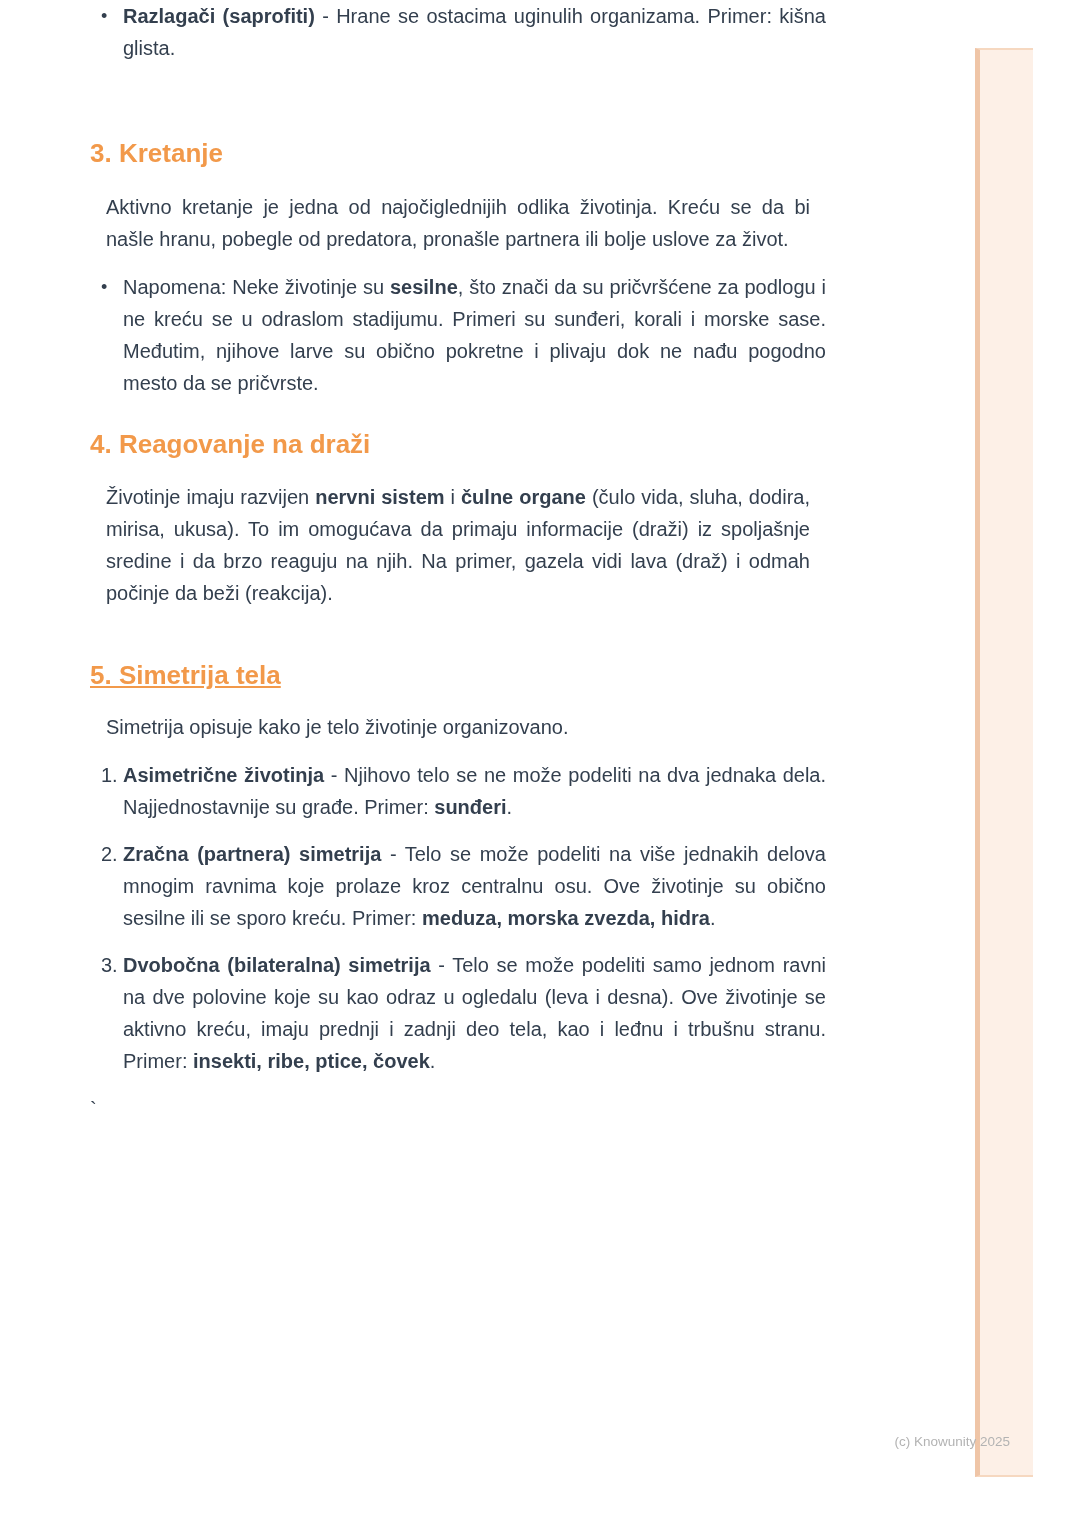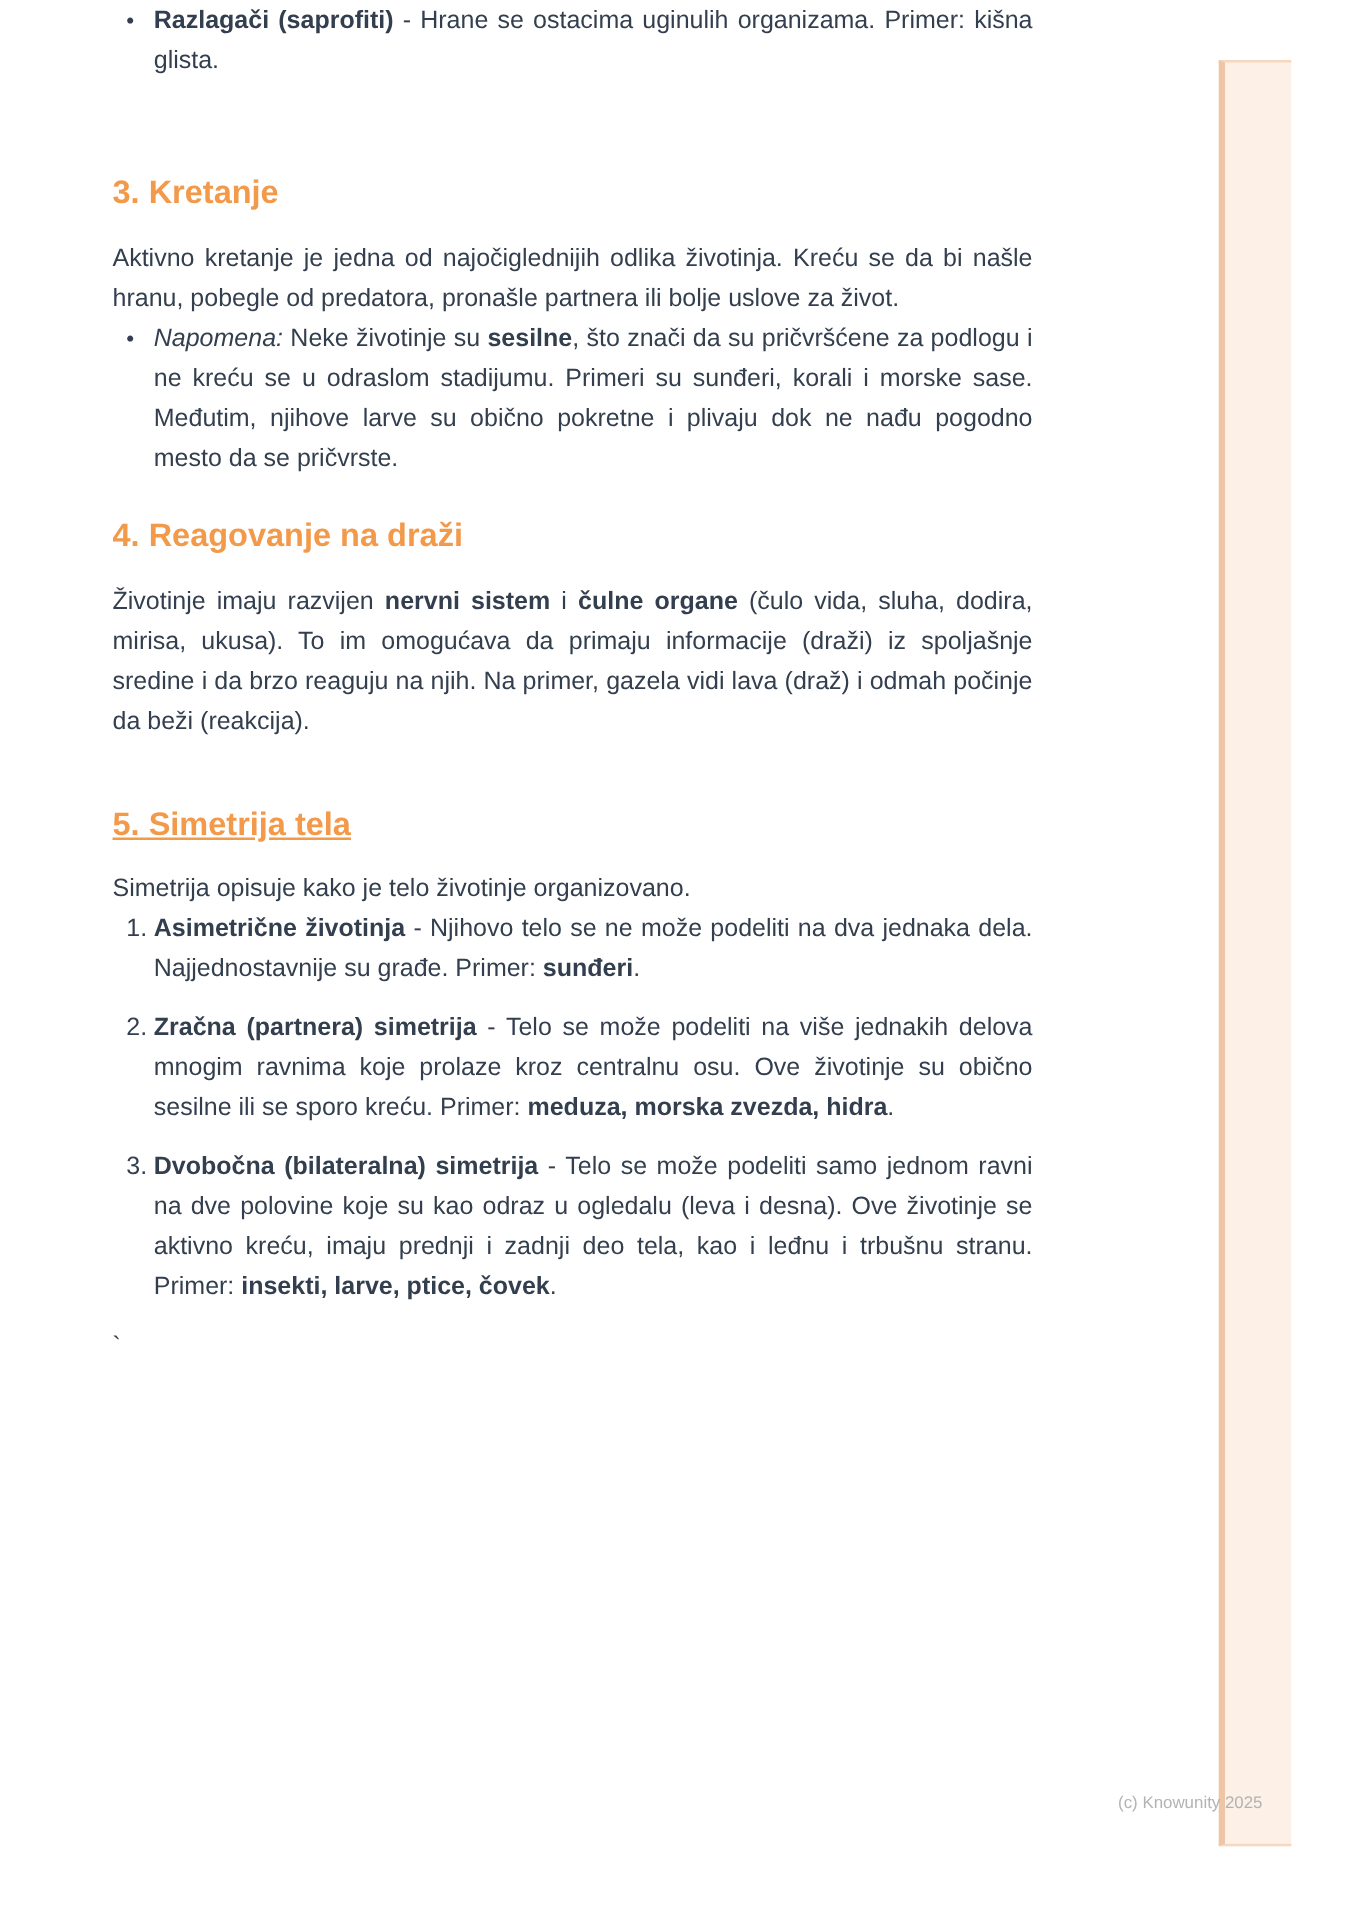--- a/index.html
+++ b/index.html
@@ -28,42 +28,42 @@
   }
   .content {
     position: absolute;
     left: 90px; top: 0;
     width: 736px;
     z-index: 2;
     color: #333f4e;
     font-size: 20px;
     line-height: 32px;
   }
-  p { margin: 0; text-align: justify; }
+  p { margin: 16px; text-align: justify; }
   h2 {
     margin: 0;
     color: #f2994a;
     font-size: 26px;
     line-height: 32px;
     font-weight: bold;
   }
   ul.bullets, ol.numbered { list-style: none; margin: 0; padding: 0; }
   ul.bullets li, ol.numbered li {
     position: relative;
     padding-left: 33px;
     text-align: justify;
   }
   .li-marker {
     position: absolute;
     left: 11px; top: 0;
     font-weight: normal;
   }
   ul.bullets li .li-marker { font-size: 18px; }
   .b { font-weight: bold; }
-  .it { font-style: italic; }
+  .it { }
 
   
   .first-bullets      { margin-top: 46px; }
   .h-kretanje         { margin-top: 73px; }
   .p-kretanje         { margin-top: 22px; }
   .note-bullets       { margin-top: 27px; }
   .h-reagovanje       { margin-top: 29px; }
   .p-reagovanje       { margin-top: 21px; }
   .h-simetrija        { margin-top: 50px; text-decoration: underline; }
   .p-simetrija        { margin-top: 20px; }
@@ -124,21 +124,21 @@
       <li>
         <span class="li-marker">1.</span>
         <span class="b">Asimetrične životinja</span><span> - Njihovo telo se ne može podeliti na dva jednaka dela. Najjednostavnije su građe. Primer: </span><span class="b">sunđeri</span><span>.</span>
       </li>
       <li>
         <span class="li-marker">2.</span>
         <span class="b">Zračna (partnera) simetrija</span><span> - Telo se može podeliti na više jednakih delova mnogim ravnima koje prolaze kroz centralnu osu. Ove životinje su obično sesilne ili se sporo kreću. Primer: </span><span class="b">meduza, morska zvezda, hidra</span><span>.</span>
       </li>
       <li>
         <span class="li-marker">3.</span>
-        <span class="b">Dvobočna (bilateralna) simetrija</span><span> - Telo se može podeliti samo jednom ravni na dve polovine koje su kao odraz u ogledalu (leva i desna). Ove životinje se aktivno kreću, imaju prednji i zadnji deo tela, kao i leđnu i trbušnu stranu. Primer: </span><span class="b">insekti, larve, ptice, čovek</span><span>.</span>
+        <span class="b">Dvobočna (bilateralna) simetrija</span><span> - Telo se može podeliti samo jednom ravni na dve polovine koje su kao odraz u ogledalu (leva i desna). Ove životinje se aktivno kreću, imaju prednji i zadnji deo tela, kao i leđnu i trbušnu stranu. Primer: </span><span class="b">insekti, ribe, ptice, čovek</span><span>.</span>
       </li>
     </ol>
 
     <div class="stray">`</div>
 
   </div>
 
   <div class="footer">(c) Knowunity 2025</div>
 
 </div>

